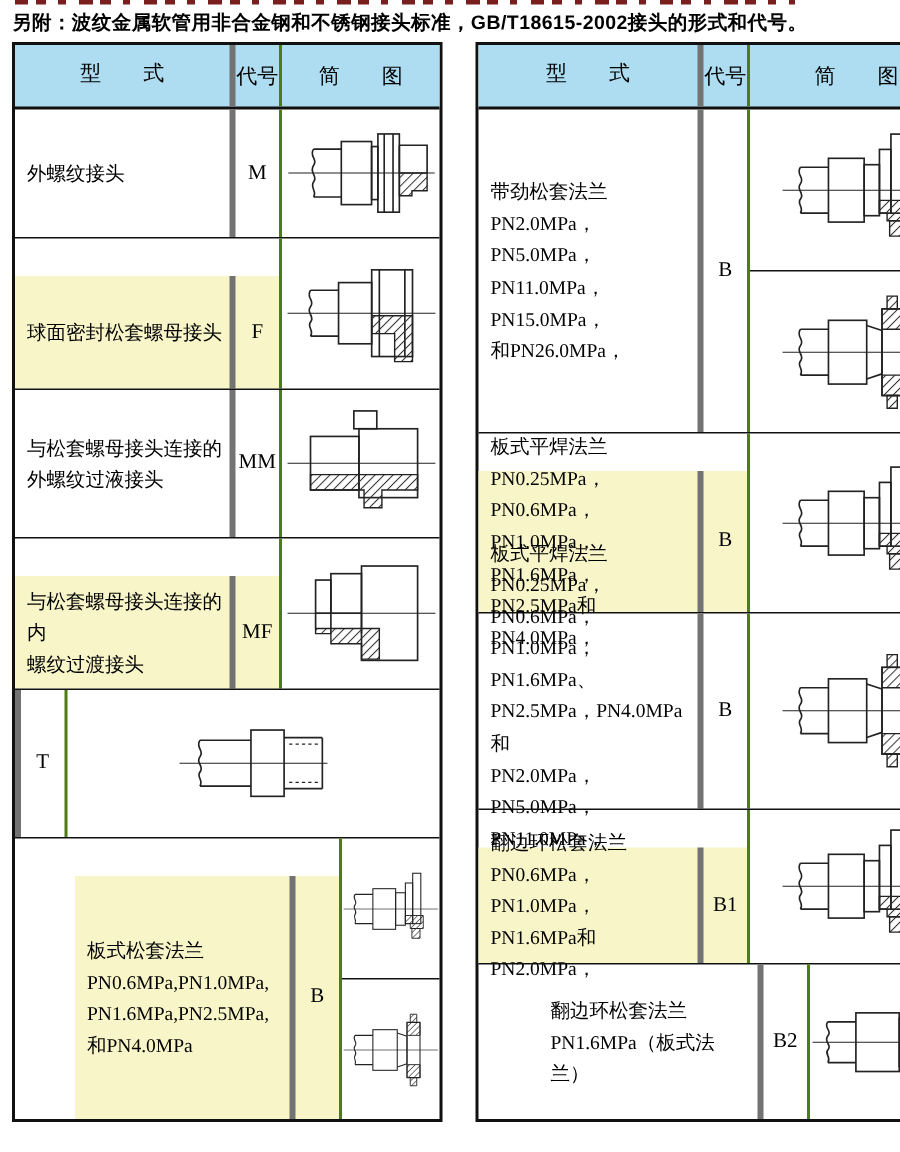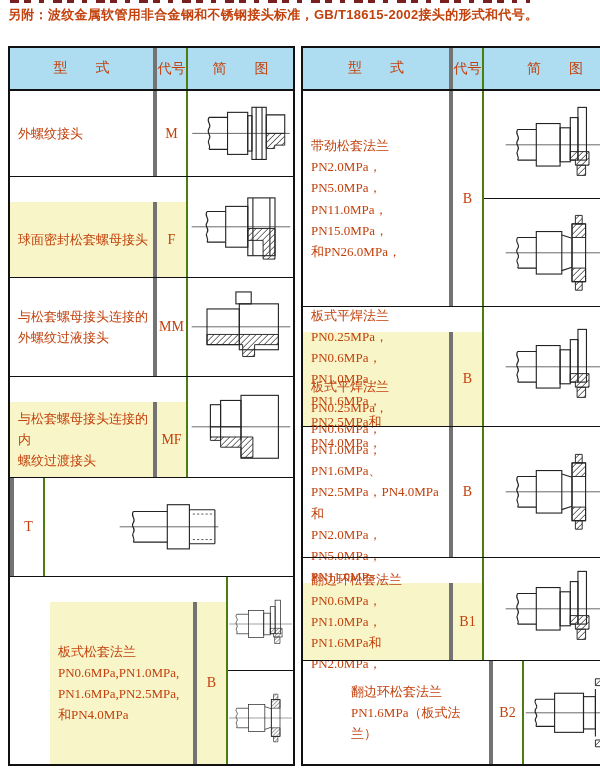--- a/index.html
+++ b/index.html
@@ -1,23 +1,23 @@
 <!DOCTYPE html>
 <html><head>
 <meta charset="utf-8">
 <style>
   html,body{margin:0;padding:0;background:#fff;}
   .page{position:relative;width:600px;height:768px;background:#ffffff;overflow:hidden;
-        font-family:"Liberation Serif","DejaVu Serif",serif;color:#c2410c;}
+        font-family:"Liberation Serif","DejaVu Serif",serif;color:#000000;}
   .remnant{position:absolute;left:10px;top:0;width:520px;height:3px;
            background:repeating-linear-gradient(90deg,#7a1f1f 0 9px,transparent 9px 14px,
                       #7a1f1f 14px 21px,transparent 21px 29px,#7a1f1f 29px 34px,transparent 34px 43px);}
   .title{position:absolute;left:8px;top:6px;width:588px;font-family:"Liberation Sans","DejaVu Sans",sans-serif;
          font-weight:bold;font-size:13px;letter-spacing:0.3px;}
-  .tables{position:absolute;left:8px;top:46px;width:584px;height:720px;display:flex;gap:6px;}
+  .tables{position:absolute;left:8px;top:28px;width:584px;height:720px;display:flex;gap:22px;}
   .tbl{border:2px solid #111;box-sizing:border-box;display:flex;flex-direction:column;background:#fff;}
   .tbl-left{width:287px;}
   .tbl-right{flex:1;}
   .row{display:flex;box-sizing:border-box;border-top:1px solid #111;flex:0 0 auto;min-height:0;}
   .row.hdr{border-top:none;border-bottom:1px solid #111;background:#aeddf2;height:42px;}
   .row.grow{flex:1 1 auto;padding-left:40px;}
   .c{box-sizing:border-box;display:flex;align-items:center;min-width:0;min-height:0;}
   .ct{width:143px;padding:3px 4px 3px 8px;font-size:13px;line-height:1.62;white-space:pre-line;}
   .tbl-right .ct{width:146px;}
   .cc{width:33px;border-left:4px solid #737373;justify-content:center;font-size:14px;text-align:right;}

